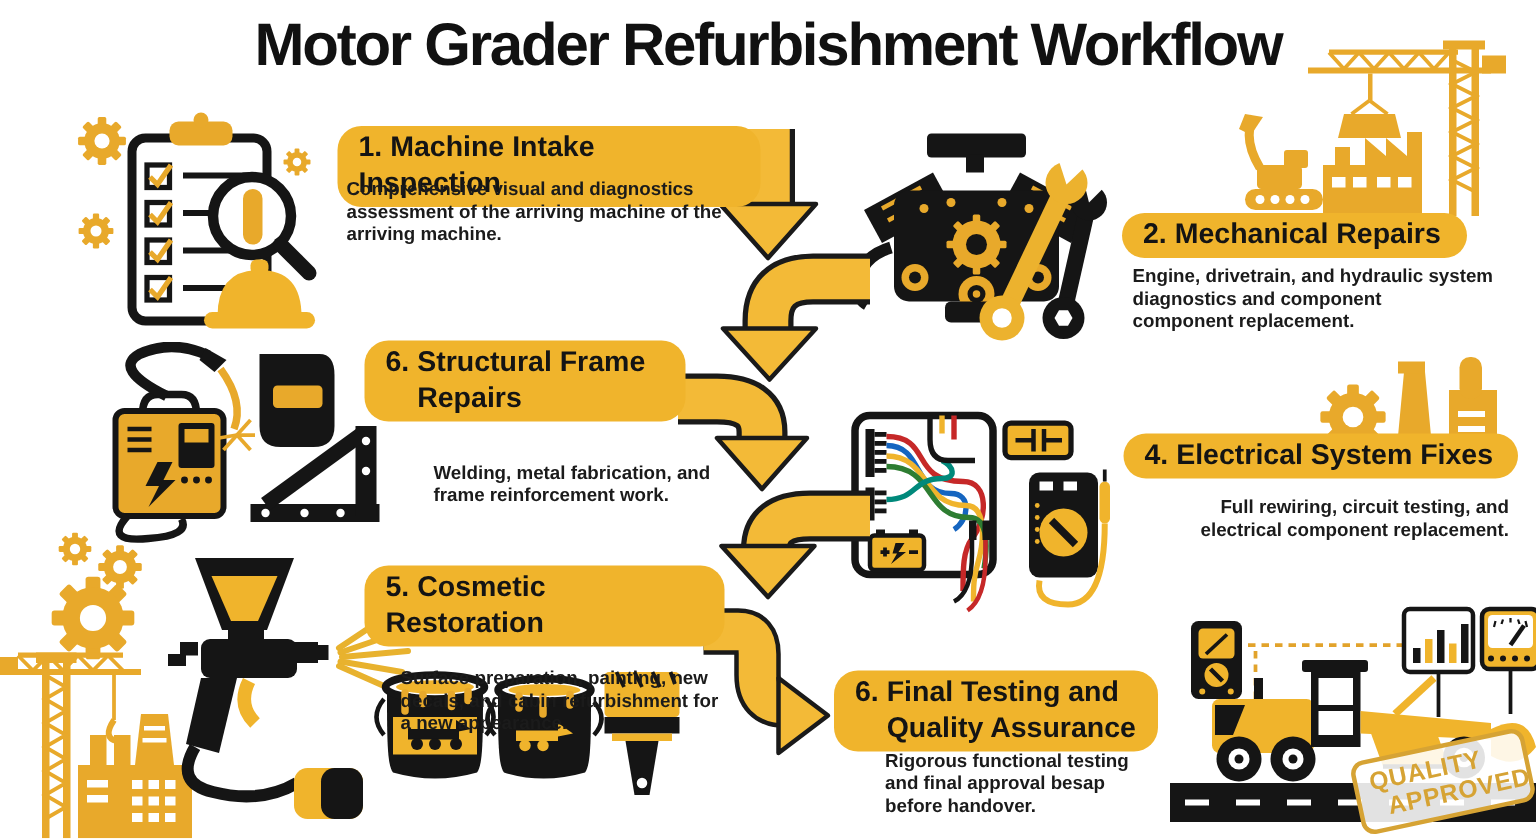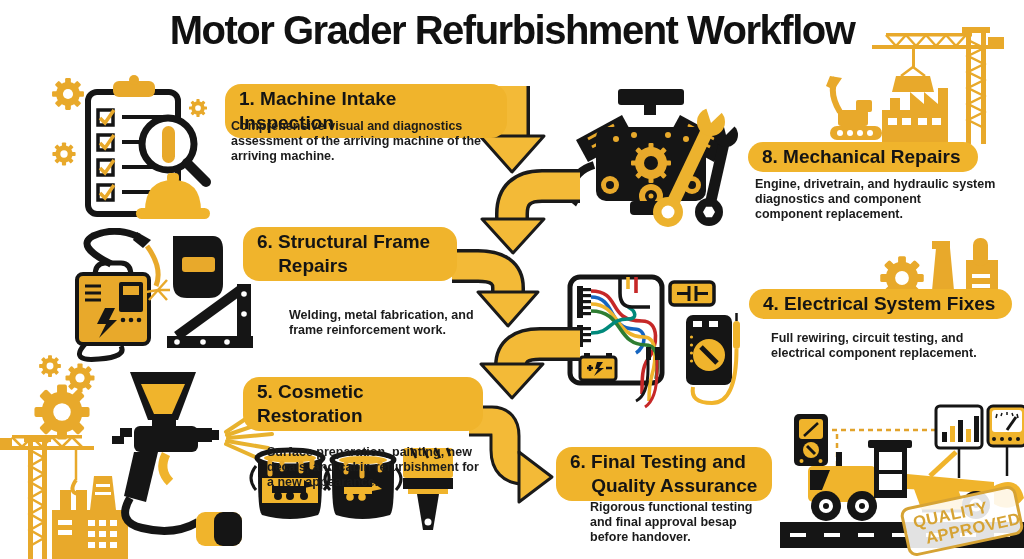--- a/index.html
+++ b/index.html
@@ -528,32 +528,32 @@
       <path d="M469,421 H492 Q505,421 505,436 V450 Q505,470 524,470" stroke="#F3BA37" stroke-width="25"></path>
       <path d="M519,452 v50 l33,-25 z" fill="#F3BA37" stroke="#1a1a1a" stroke-width="3"></path>
     </g>
   </svg>
 
   <div class="banner" style="left:225px;top:84px;width:282px;">1. Machine Intake Inspection</div>
   <div class="desc" style="left:231px;top:119px;width:255px;">Comprehensive visual and diagnostics
 assessment of the arriving machine of the
 arriving machine.</div>
 
-  <div class="banner" style="left:748px;top:142px;width:230px;">8. Mechanical Repairs</div>
+  <div class="banner" style="left:748px;top:142px;width:230px;">2. Mechanical Repairs</div>
   <div class="desc" style="left:755px;top:177px;width:260px;">Engine, drivetrain, and hydraulic system
 diagnostics and component
 component replacement.</div>
 
   <div class="banner" style="left:243px;top:227px;width:214px;">6. Structural Frame
     Repairs</div>
   <div class="desc" style="left:289px;top:288px;width:205px;margin-top:20px;">Welding, metal fabrication, and
 frame reinforcement work.</div>
 
   <div class="banner" style="left:749px;top:289px;width:263px;">4. Electrical System Fixes</div>
-  <div class="desc" style="left:771px;top:331px;width:235px;">Full rewiring, circuit testing, and
+  <div class="desc" style="left:771px;top:331px;width:235px;text-align:right;">Full rewiring, circuit testing, and
 electrical component replacement.</div>
 
   <div class="banner" style="left:243px;top:377px;width:240px;">5. Cosmetic Restoration</div>
   <div class="desc" style="left:267px;top:409px;width:225px;margin-top:36px;">Surface preparation, painting, new
 decals, and cabin refurbishment for
 a new appearance.</div>
 
   <div class="banner" style="left:556px;top:447px;width:216px;">6. Final Testing and
     Quality Assurance</div>
   <div class="desc" style="left:590px;top:500px;width:195px;">Rigorous functional testing

